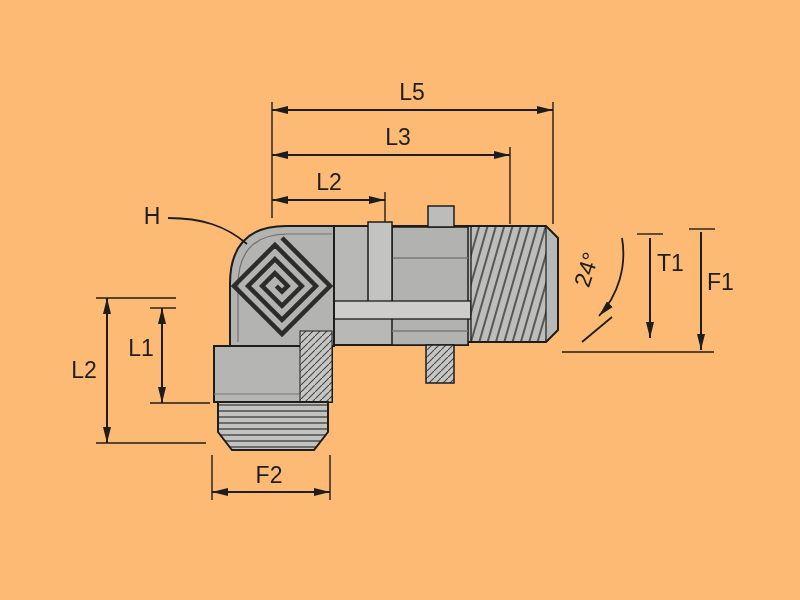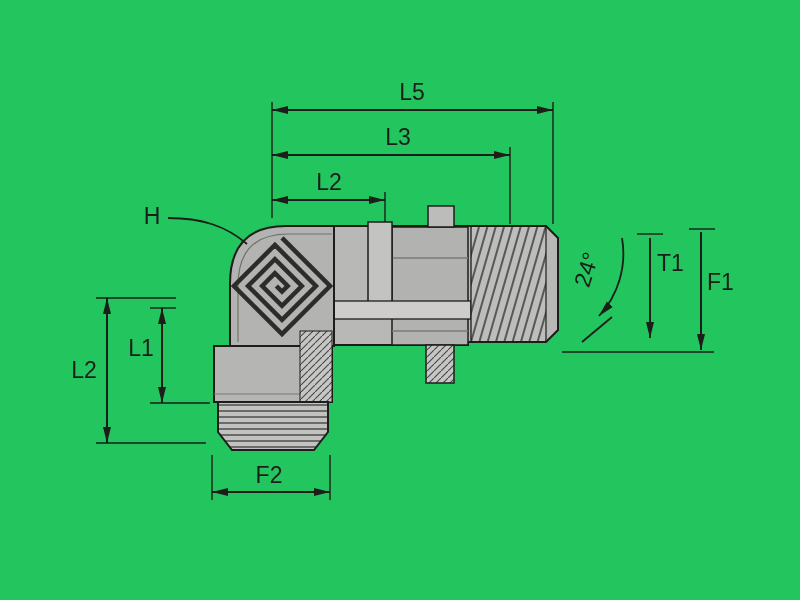--- a/index.html
+++ b/index.html
@@ -1,18 +1,18 @@
 <!DOCTYPE html>
 <html><head>
 <meta charset="utf-8">
 <style>
   html,body{margin:0;padding:0;}
   .canvas{
     width:800px;height:600px;
-    background:#22c55e;
+    background:#fdba74;
     position:relative;
     overflow:hidden;
     font-family:"Liberation Sans",sans-serif;
   }
   svg{display:block;}
   text{
     font-family:"Liberation Sans",sans-serif;
     font-size:23px;
     fill:#1d1d1b;
   }

